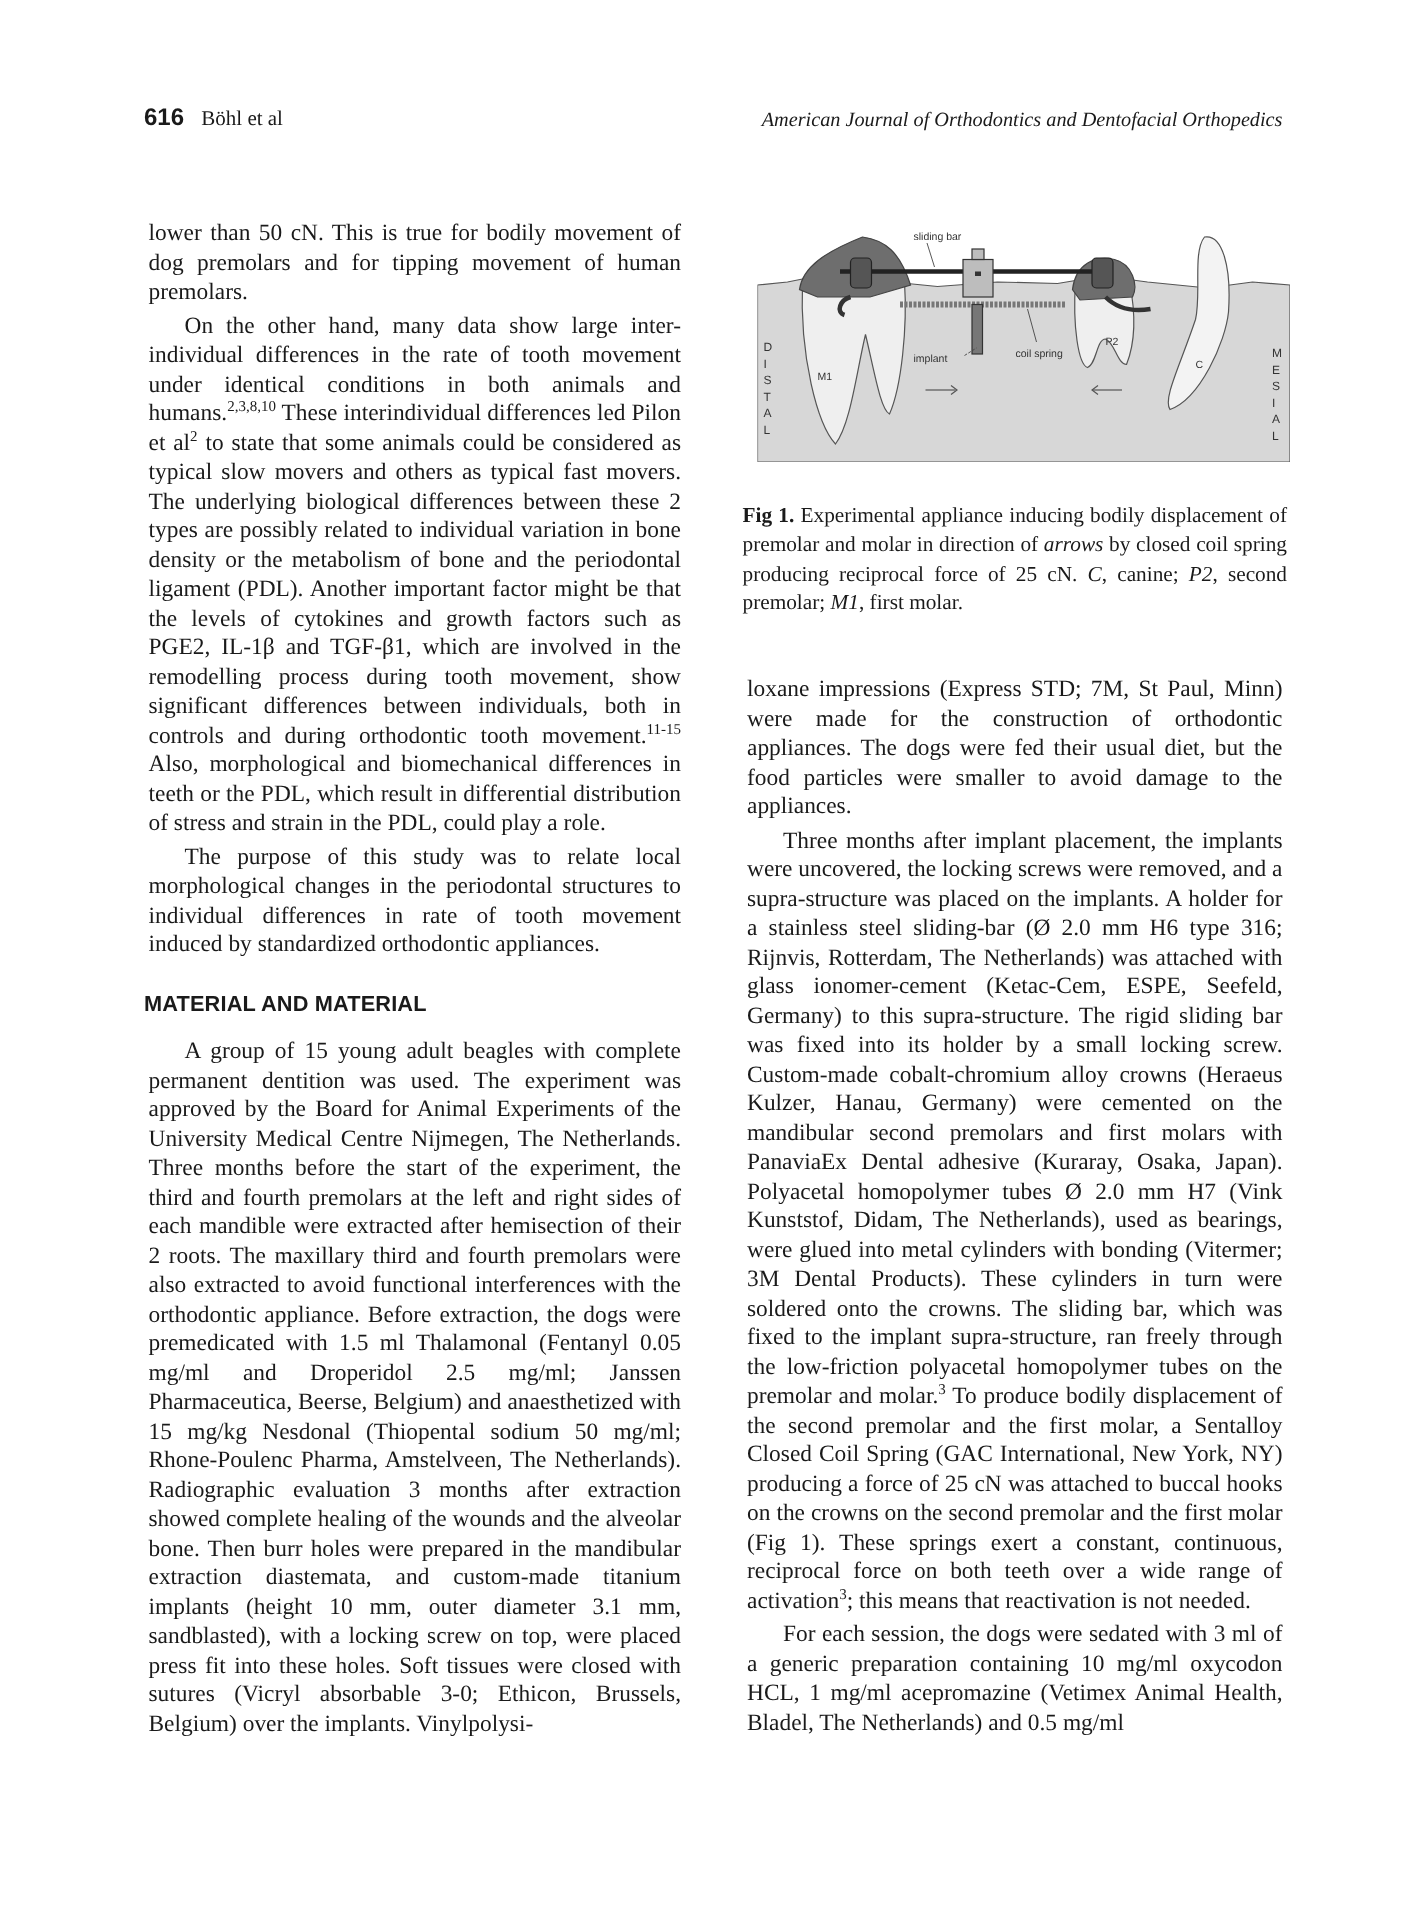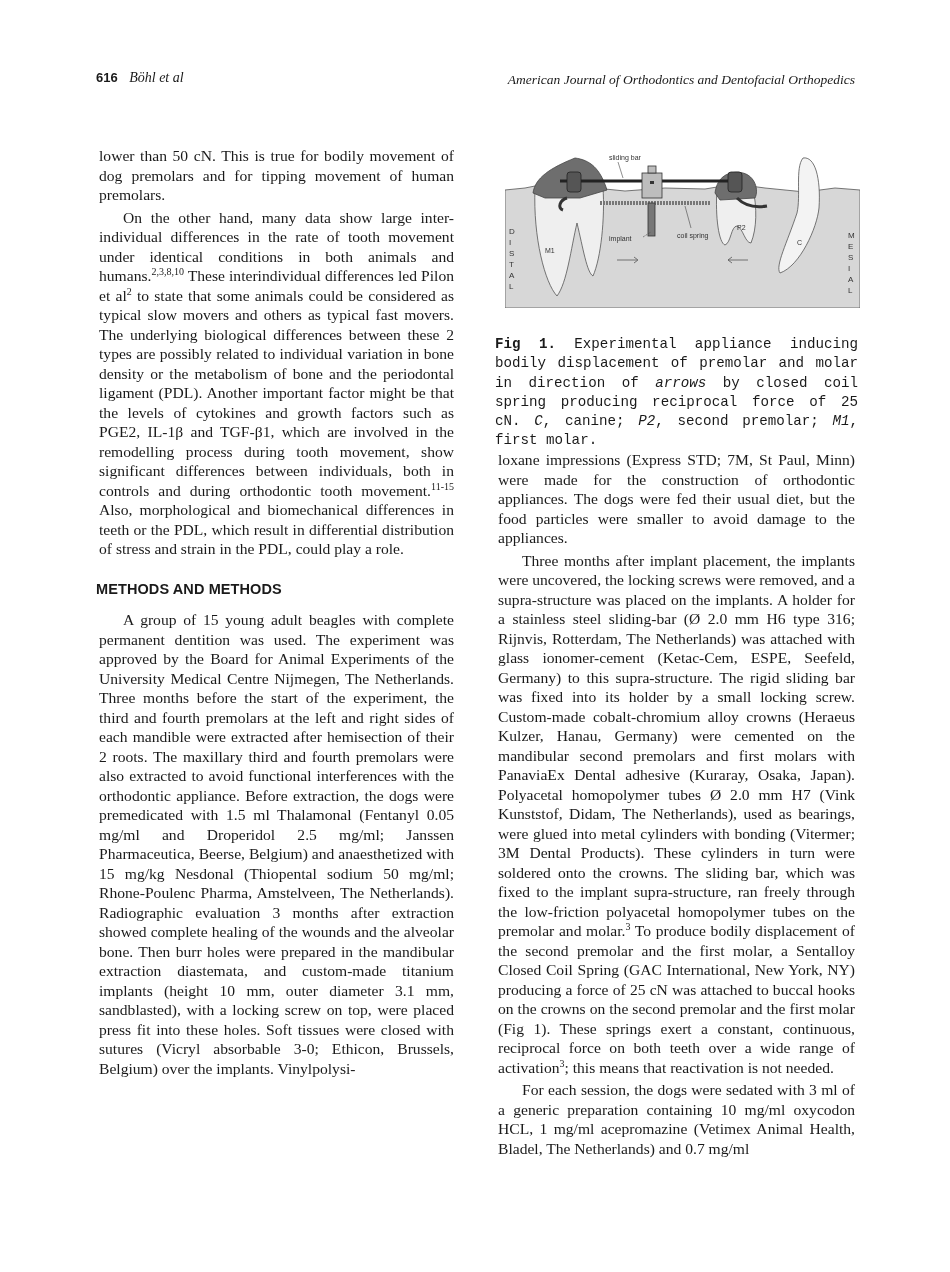--- a/index.html
+++ b/index.html
@@ -1,48 +1,49 @@
 <!DOCTYPE html>
 <html><head>
   <meta charset="utf-8">
   <style>
     html, body { margin: 0; padding: 0; background: #ffffff; }
     body { width: 950px; height: 1272px; position: relative; overflow: hidden; color: #1a1a1a; }
     .running-head-left { position: absolute; left: 96px; top: 70px; font-size: 14px; }
-    .page-num { font-family: "Liberation Sans", sans-serif; font-weight: bold; font-size: 13px; margin-right: 8px; }
-    .author { font-family: "Liberation Serif", serif; font-style: italic; font-size: 14px; }
+    .page-num { font-family: "Liberation Sans", sans-serif; font-weight: bold; font-size: 16px; margin-right: 8px; }
+    .author { font-family: "Liberation Serif", serif; font-size: 14px; }
     .running-head-right { position: absolute; right: 95px; top: 70px; text-align: center; font-family: "Liberation Serif", serif; font-style: italic; font-size: 13.5px; line-height: 19px; }
     .col { position: absolute; font-family: "Liberation Serif", serif; font-size: 15.6px; line-height: 19.5px; text-align: justify; }
     .col-left { left: 96px; top: 143px; width: 361px; }
     .col-right { left: 495px; top: 447px; width: 363px; }
     .col p { margin: 3px; text-indent: 0; }
     .col p.indent { text-indent: 24px; }
     .col sup { font-size: 10px; line-height: 0; vertical-align: 6px; }
     .section-head { font-family: "Liberation Sans", sans-serif; font-weight: bold; font-size: 14.5px; margin: 21px 0 11px 0; text-align: left; letter-spacing: 0.1px; }
     .figure { position: absolute; left: 505px; top: 148px; width: 355px; height: 160px; }
-    .caption { position: absolute; left: 495px; top: 335px; width: 363px; font-family: Liberation Mono, monospace; font-size: 14.2px; line-height: 19.3px; text-align: justify; }
+    .caption { position: absolute; left: 495px; top: 335px; width: 363px; font-family: Liberation Serif, serif; font-size: 14.2px; line-height: 19.3px; text-align: justify; }
     .caption .fig-label { font-weight: bold; }
     .caption i { font-style: italic; }
     .fig-text { font-family: "Liberation Sans", sans-serif; }
   </style>
 </head>
 <body>
 
 <div class="running-head-left">
   <span class="page-num">616</span>
   <span class="author">Böhl et al</span>
 </div>
 <div class="running-head-right">
   <div>American Journal of Orthodontics and Dentofacial Orthopedics</div>
 </div>
 
 <div class="col col-left">
   <p>lower than 50 cN. This is true for bodily movement of dog premolars and for tipping movement of human premolars.</p>
   <p class="indent"><span>On the other hand, many data show large inter-individual differences in the rate of tooth movement under identical conditions in both animals and humans.</span><sup>2,3,8,10</sup><span> These interindividual differences led Pilon et al</span><sup>2</sup><span> to state that some animals could be considered as typical slow movers and others as typical fast movers. The underlying biological differences between these 2 types are possibly related to individual variation in bone density or the metabolism of bone and the periodontal ligament (PDL). Another important factor might be that the levels of cytokines and growth factors such as PGE2, IL-1β and TGF-β1, which are involved in the remodelling process during tooth movement, show significant differences between individuals, both in controls and during orthodontic tooth movement.</span><sup>11-15</sup><span> Also, morphological and biomechanical differences in teeth or the PDL, which result in differential distribution of stress and strain in the PDL, could play a role.</span></p>
-  <div class="section-head">METHODS AND METHODS</div>
+  <p class="indent">The purpose of this study was to relate local morphological changes in the periodontal structures to individual differences in rate of tooth movement induced by standardized orthodontic appliances.</p>
+  <div class="section-head">MATERIAL AND MATERIAL</div>
   <p class="indent">A group of 15 young adult beagles with complete permanent dentition was used. The experiment was approved by the Board for Animal Experiments of the University Medical Centre Nijmegen, The Netherlands. Three months before the start of the experiment, the third and fourth premolars at the left and right sides of each mandible were extracted after hemisection of their 2 roots. The maxillary third and fourth premolars were also extracted to avoid functional interferences with the orthodontic appliance. Before extraction, the dogs were premedicated with 1.5 ml Thalamonal (Fentanyl 0.05 mg/ml and Droperidol 2.5 mg/ml; Janssen Pharmaceutica, Beerse, Belgium) and anaesthetized with 15 mg/kg Nesdonal (Thiopental sodium 50 mg/ml; Rhone-Poulenc Pharma, Amstelveen, The Netherlands). Radiographic evaluation 3 months after extraction showed complete healing of the wounds and the alveolar bone. Then burr holes were prepared in the mandibular extraction diastemata, and custom-made titanium implants (height 10 mm, outer diameter 3.1 mm, sandblasted), with a locking screw on top, were placed press fit into these holes. Soft tissues were closed with sutures (Vicryl absorbable 3-0; Ethicon, Brussels, Belgium) over the implants. Vinylpolysi-</p>
 </div>
 
 <div class="figure">
   <svg width="355" height="160" viewBox="0 0 355 160">
 
     <path d="M0 42 L20 40 L40 36 L60 42 L90 40 L120 43 L160 40 L200 41 L230 36 L260 40 L300 44 L330 40 L355 42 L355 160 L0 160 Z" fill="#d7d7d7" stroke="#555" stroke-width="0.8"></path>
 
     <path d="M30 40 C28 90, 40 135, 52 148 C62 135, 66 100, 72 75 C78 100, 82 125, 88 128 C96 110, 100 70, 98 40 Z" fill="#efefef" stroke="#555" stroke-width="0.8"></path>
 
@@ -102,14 +103,14 @@
         <text x="343" y="145">L</text>
     </g>
   </svg>
 </div>
 
 <div class="caption"><span class="fig-label">Fig 1.</span><span> Experimental appliance inducing bodily displacement of premolar and molar in direction of </span><i>arrows</i><span> by closed coil spring producing reciprocal force of 25 cN. </span><i>C</i><span>, canine; </span><i>P2</i><span>, second premolar; </span><i>M1</i><span>, first molar.</span></div>
 
 <div class="col col-right">
   <p>loxane impressions (Express STD; 7M, St Paul, Minn) were made for the construction of orthodontic appliances. The dogs were fed their usual diet, but the food particles were smaller to avoid damage to the appliances.</p>
   <p class="indent"><span>Three months after implant placement, the implants were uncovered, the locking screws were removed, and a supra-structure was placed on the implants. A holder for a stainless steel sliding-bar (Ø 2.0 mm H6 type 316; Rijnvis, Rotterdam, The Netherlands) was attached with glass ionomer-cement (Ketac-Cem, ESPE, Seefeld, Germany) to this supra-structure. The rigid sliding bar was fixed into its holder by a small locking screw. Custom-made cobalt-chromium alloy crowns (Heraeus Kulzer, Hanau, Germany) were cemented on the mandibular second premolars and first molars with PanaviaEx Dental adhesive (Kuraray, Osaka, Japan). Polyacetal homopolymer tubes Ø 2.0 mm H7 (Vink Kunststof, Didam, The Netherlands), used as bearings, were glued into metal cylinders with bonding (Vitermer; 3M Dental Products). These cylinders in turn were soldered onto the crowns. The sliding bar, which was fixed to the implant supra-structure, ran freely through the low-friction polyacetal homopolymer tubes on the premolar and molar.</span><sup>3</sup><span> To produce bodily displacement of the second premolar and the first molar, a Sentalloy Closed Coil Spring (GAC International, New York, NY) producing a force of 25 cN was attached to buccal hooks on the crowns on the second premolar and the first molar (Fig 1). These springs exert a constant, continuous, reciprocal force on both teeth over a wide range of activation</span><sup>3</sup><span>; this means that reactivation is not needed.</span></p>
-  <p class="indent">For each session, the dogs were sedated with 3 ml of a generic preparation containing 10 mg/ml oxycodon HCL, 1 mg/ml acepromazine (Vetimex Animal Health, Bladel, The Netherlands) and 0.7 mg/ml</p>
+  <p class="indent">For each session, the dogs were sedated with 3 ml of a generic preparation containing 10 mg/ml oxycodon HCL, 1 mg/ml acepromazine (Vetimex Animal Health, Bladel, The Netherlands) and 0.5 mg/ml</p>
 </div>
 
 </body></html>

